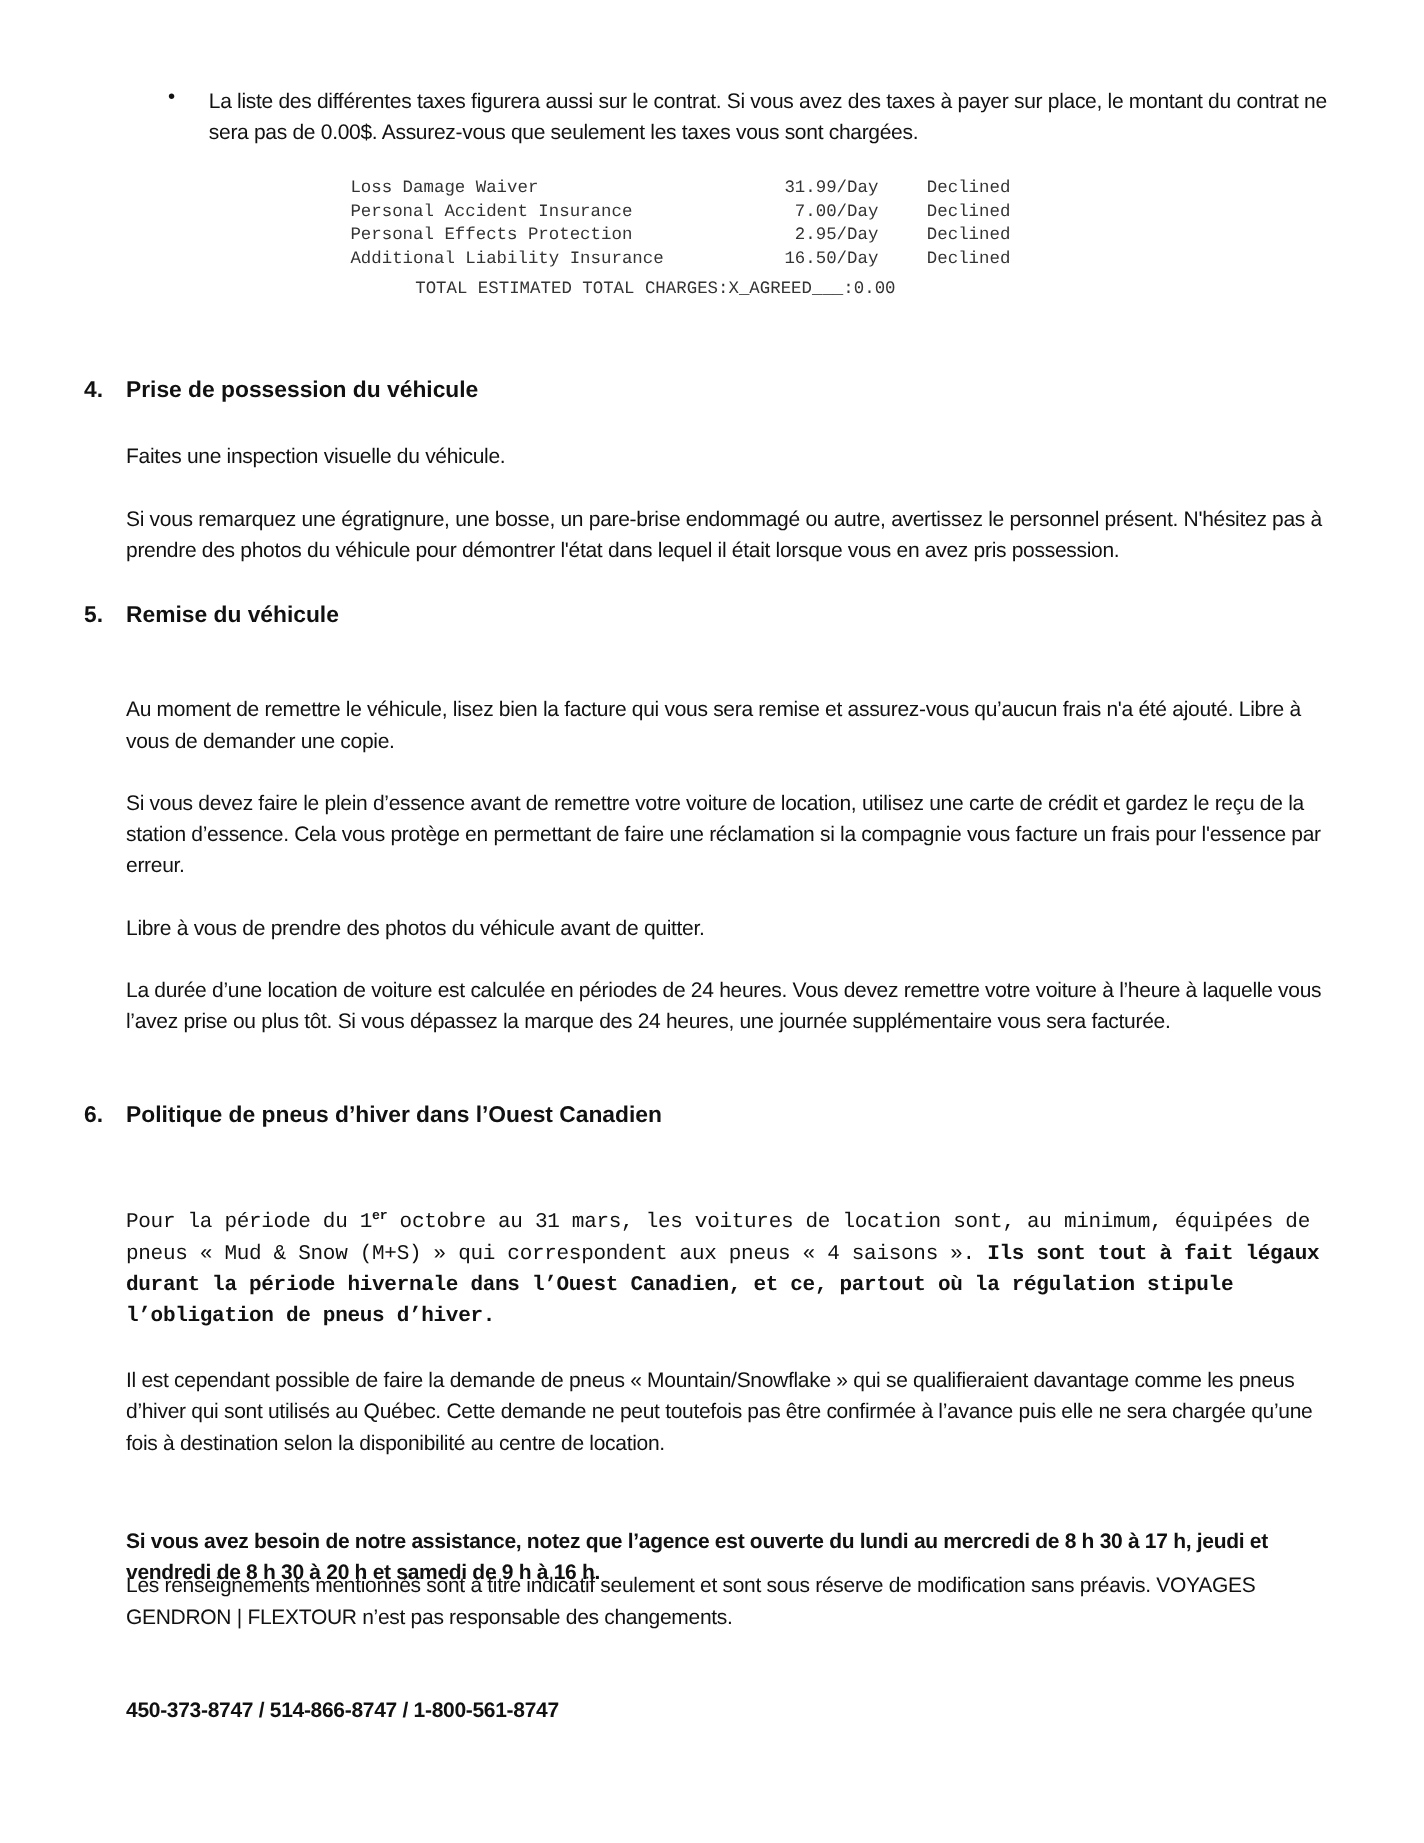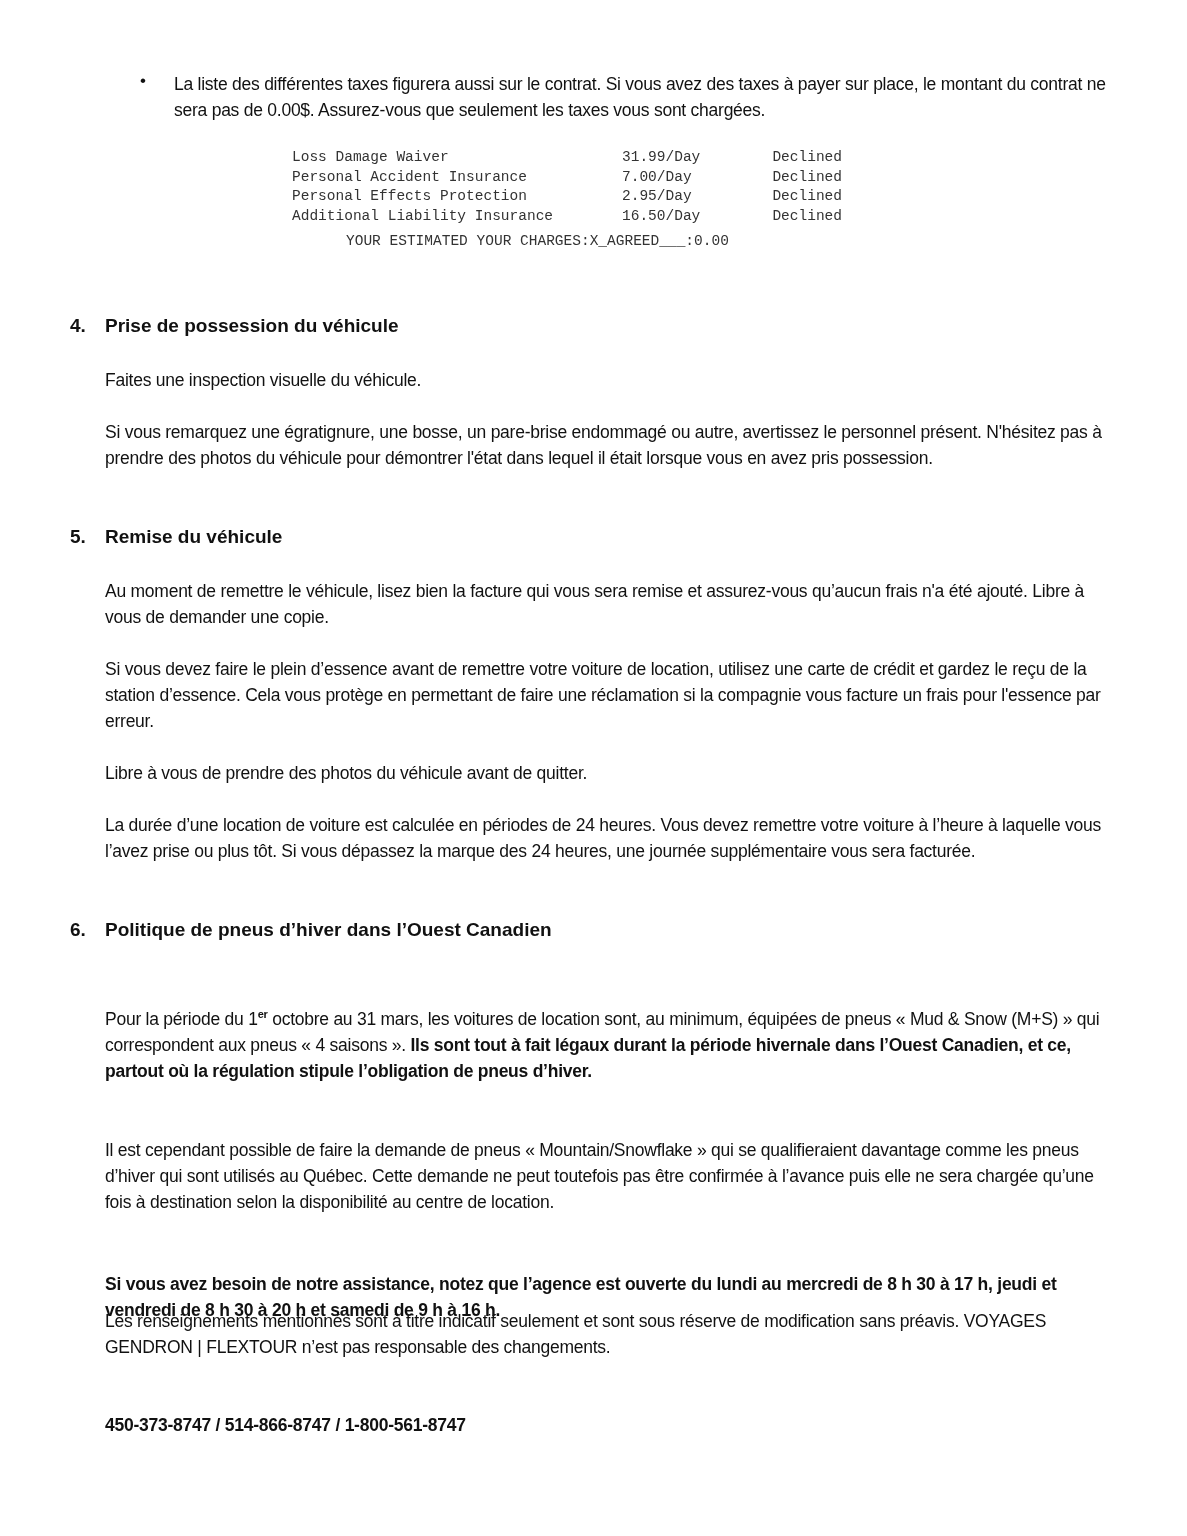--- a/index.html
+++ b/index.html
@@ -15,21 +15,21 @@
   .heading .num { display: inline-block; width: 35px; }
   .bullet { position: absolute; left: 140px; top: 71px; font-size: 17px; }
   .bullet-text { position: absolute; left: 174px; top: 71px; width: 950px; line-height: 26px; font-size: 17.5px; letter-spacing: -0.25px; }
   .mono-box {
     position: absolute; left: 292px; top: 148px; width: 560px;
     font-family: "Liberation Mono", "DejaVu Sans Mono", monospace;
     font-size: 14.5px; color: #333; line-height: 19.5px;
   }
   .mono-row { display: flex; white-space: pre; }
   .mono-row .c1 { width: 330px; }
-  .mono-row .c2 { width: 110px; text-align: left; }
+  .mono-row .c2 { width: 110px; text-align: right; }
   .mono-row .c3 { width: 110px; text-align: right; }
   .mono-total { white-space: pre; padding-left: 54px; margin-top: 6px; display: flex; }
   .mono-total .val { }
   sup { font-size: 11px; font-weight: bold; }
 </style>
 </head>
 <body>
 
 <div class="page">
 
@@ -51,43 +51,43 @@
       <span class="c1">Personal Effects Protection</span>
       <span class="c2">2.95/Day</span>
       <span class="c3">Declined</span>
     </div>
     <div class="mono-row">
       <span class="c1">Additional Liability Insurance</span>
       <span class="c2">16.50/Day</span>
       <span class="c3">Declined</span>
     </div>
     <div class="mono-total">
-      <span>YOUR ESTIMATED YOUR CHARGES:X_AGREED___:</span>
+      <span>TOTAL ESTIMATED TOTAL CHARGES:X_AGREED___:</span>
       <span class="val">0.00</span>
     </div>
   </div>
 
   <div class="heading" style="top:313px;">
     <span class="num">4.</span><span>Prise de possession du véhicule</span>
   </div>
   <div class="p" style="top:419px;">Si vous remarquez une égratignure, une bosse, un pare-brise endommagé ou autre, avertissez le personnel présent. N'hésitez pas à prendre des photos du véhicule pour démontrer l'état dans lequel il était lorsque vous en avez pris possession.</div>
   <div class="p" style="top:367px;">Faites une inspection visuelle du véhicule.</div>
 
-  <div class="heading" style="top:524px;">
+  <div class="heading" style="top:500px;">
     <span class="num">5.</span><span>Remise du véhicule</span>
   </div>
   <div class="p" style="top:578px;">Au moment de remettre le véhicule, lisez bien la facture qui vous sera remise et assurez-vous qu’aucun frais n'a été ajouté. Libre à vous de demander une copie.</div>
   <div class="p" style="top:760px;">Libre à vous de prendre des photos du véhicule avant de quitter.</div>
   <div class="p" style="top:656px;">Si vous devez faire le plein d’essence avant de remettre votre voiture de location, utilisez une carte de crédit et gardez le reçu de la station d’essence. Cela vous protège en permettant de faire une réclamation si la compagnie vous facture un frais pour l'essence par erreur.</div>
   <div class="p" style="top:812px;">La durée d’une location de voiture est calculée en périodes de 24 heures. Vous devez remettre votre voiture à l’heure à laquelle vous l’avez prise ou plus tôt. Si vous dépassez la marque des 24 heures, une journée supplémentaire vous sera facturée.</div>
 
   <div class="heading" style="top:917px;">
     <span class="num">6.</span><span>Politique de pneus d’hiver dans l’Ouest Canadien</span>
   </div>
-  <div class="p" style="top:1001px;">
+  <div class="p" style="top:1001px;font-family:Liberation Mono, monospace;">
     <span>Pour la période du 1</span><sup>er</sup><span> octobre au 31 mars, les voitures de location sont, au minimum, équipées de pneus « Mud &amp; Snow (M+S) » qui correspondent aux pneus « 4 saisons ». </span><span class="bold">Ils sont tout à fait légaux durant la période hivernale dans l’Ouest Canadien, et ce, partout où la régulation stipule l’obligation de pneus d’hiver.</span>
   </div>
   <div class="p" style="top:1137px;">Il est cependant possible de faire la demande de pneus « Mountain/Snowflake » qui se qualifieraient davantage comme les pneus d’hiver qui sont utilisés au Québec. Cette demande ne peut toutefois pas être confirmée à l’avance puis elle ne sera chargée qu’une fois à destination selon la disponibilité au centre de location.</div>
 
   <div class="p bold" style="top:1271px;">Si vous avez besoin de notre assistance, notez que l’agence est ouverte du lundi au mercredi de 8 h 30 à 17 h, jeudi et vendredi de 8 h 30 à 20 h et samedi de 9 h à 16 h.</div>
   <div class="p bold" style="top:1412px;">450-373-8747 / 514-866-8747 / 1-800-561-8747</div>
   <div class="p" style="top:1308px;">Les renseignements mentionnés sont à titre indicatif seulement et sont sous réserve de modification sans préavis. VOYAGES GENDRON | FLEXTOUR n’est pas responsable des changements.</div>
 
 </div>
 

